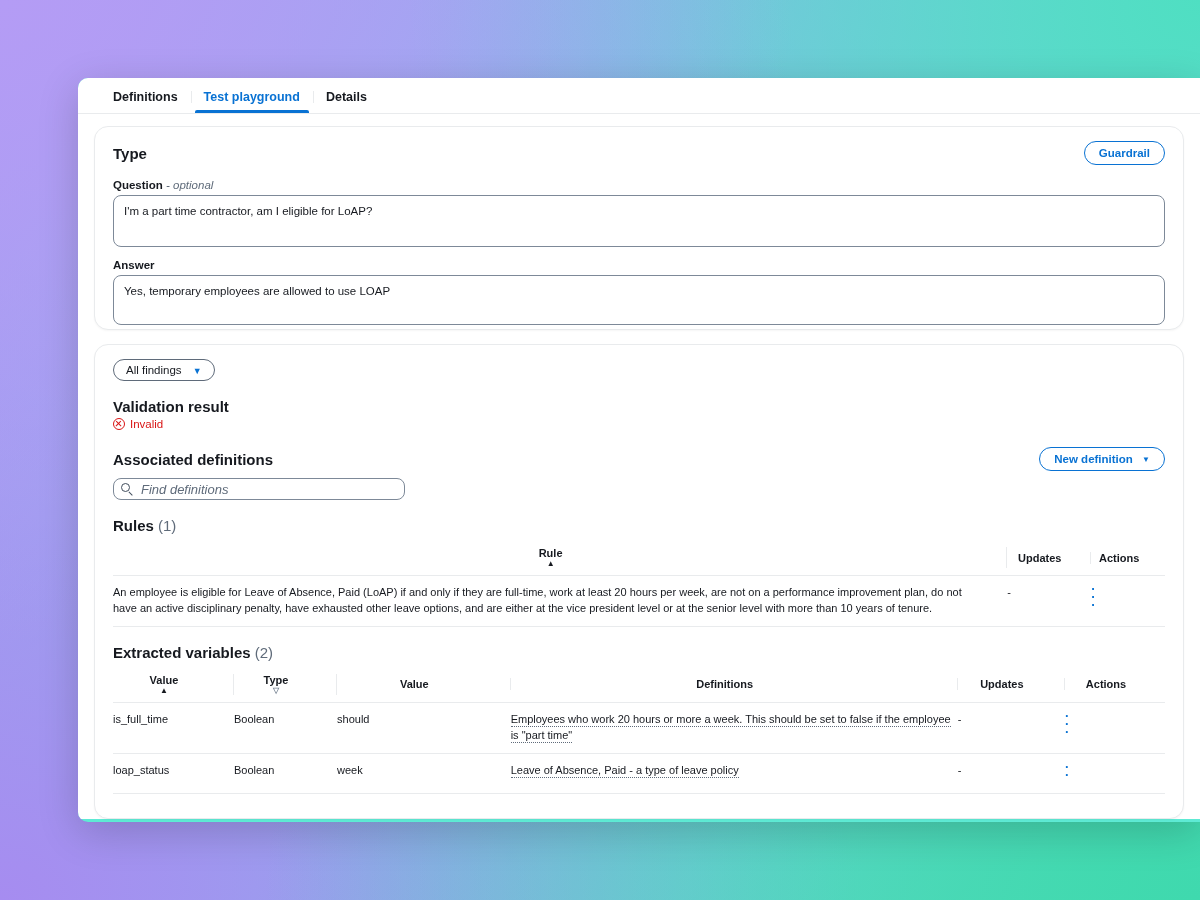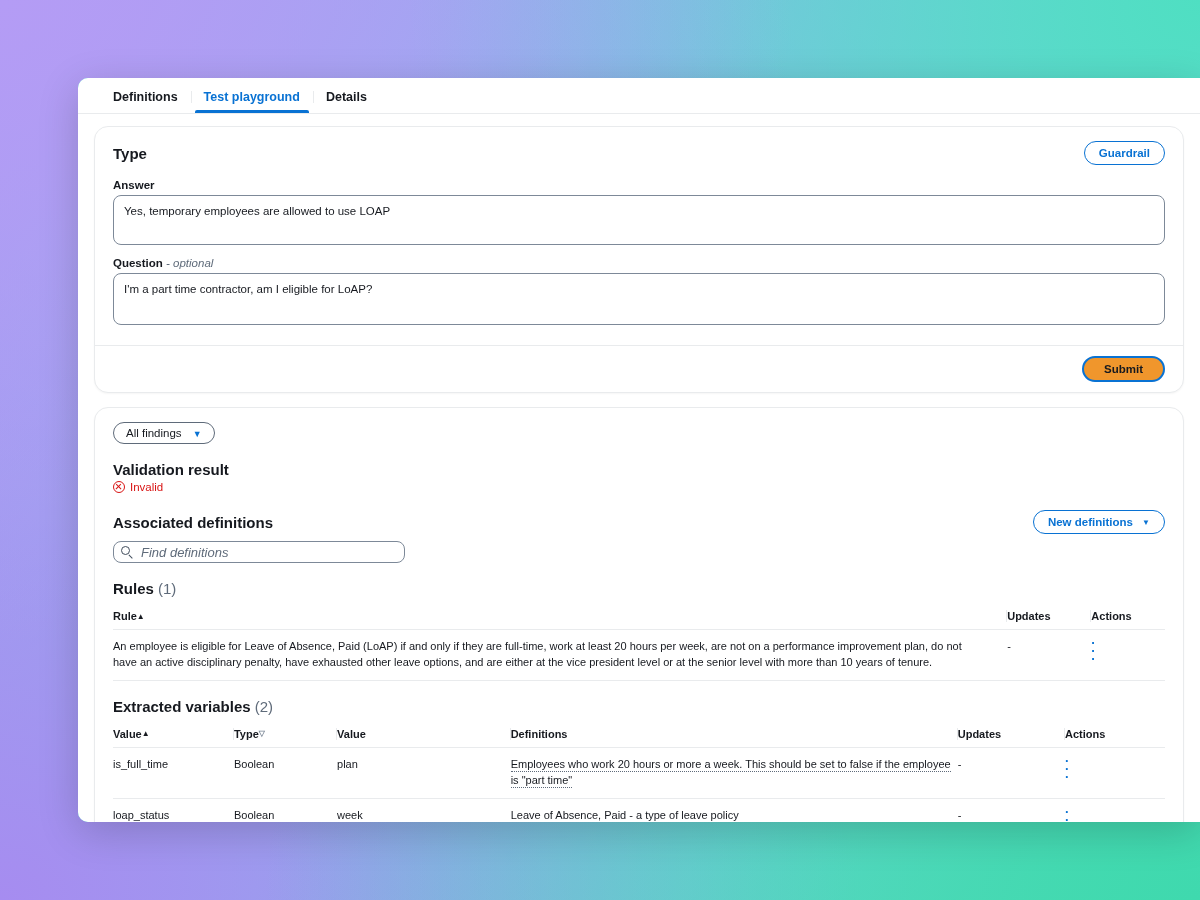--- a/index.html
+++ b/index.html
@@ -204,20 +204,21 @@
     font-size: 11px; font-weight: 700; color: #16191f;
     text-align: left;
     padding: 6px 0 7px 0;
     border-bottom: 1px solid #e9ebed;
     white-space: nowrap;
   }
   th .thin {
     display: flex; align-items: center; 
     padding-right: 18px;
     border-right: 1px solid #e9ebed;
+    flex-direction: column;
   }
   th.nodiv .thin { border-right: none; }
   td {
     font-size: 11px; color: #16191f;
     padding: 9px 0;
     border-bottom: 1px solid #e9ebed;
     vertical-align: top;
     line-height: 1.45;
   }
   tr:last-child td { border-bottom: 1px solid #e9ebed; }
@@ -250,56 +251,53 @@
 
   <div class="canvas">
 
     <div class="card" id="test-card">
       <div class="card-head">
         <div class="card-title">Type</div>
         <button class="btn-outline">Guardrail</button>
       </div>
 
       <div class="field">
-        <div class="field-label">Answer</div>
-        <textarea class="txtarea" id="answer-input" placeholder="" style="">Yes, temporary employees are allowed to use LOAP</textarea>
-      </div>
-
-      <div class="field">
         <div class="field-label">
           <span>Question</span>
           <span class="opt">- optional</span>
         </div>
         <textarea class="txtarea" id="question-input" placeholder="" style="">I'm a part time contractor, am I eligible for LoAP?</textarea>
       </div>
 
-      <div class="card-footer">
-        <button id="submit-button">Submit</button>
-      </div>
+      <div class="field">
+        <div class="field-label">Answer</div>
+        <textarea class="txtarea" id="answer-input" placeholder="" style="">Yes, temporary employees are allowed to use LOAP</textarea>
+      </div>
+
     </div>
 
     <div class="card" id="results-card">
 
       <button class="btn-select">
         <span>All findings</span>
         <span class="caret">▼</span>
       </button>
 
       <div class="sec-block">
         <div class="sec-title">Validation result</div>
         <div class="invalid-badge">
           <span class="xcircle"></span>
           <span>Invalid</span>
         </div>
       </div>
 
       <div class="sec-block h-row">
         <div class="sec-title">Associated definitions</div>
         <button class="btn-outline">
-          <span>New definitions</span>
+          <span>New definition</span>
           <span class="caret">▼</span>
         </button>
       </div>
 
       <div class="search-box">
         <span class="mag"></span>
         <input type="text" placeholder="Find definitions" style="">
       </div>
 
       
@@ -397,21 +395,21 @@
                 <div class="thin">
                       <span>Actions</span>
                     </div>
               </th>
             </tr>
           </thead>
           <tbody>
             <tr>
               <td>is_full_time</td>
               <td>Boolean</td>
-              <td>plan</td>
+              <td>should</td>
               <td>
                 <span class="dotted">Employees who work 20 hours or more a week. This should be set to false if the employee is "part time"</span>
               </td>
               <td>-</td>
               <td>
                 <span class="kebab"><span>·</span><span>·</span><span>·</span></span>
               </td>
             </tr>
             <tr>
               <td>loap_status</td>

